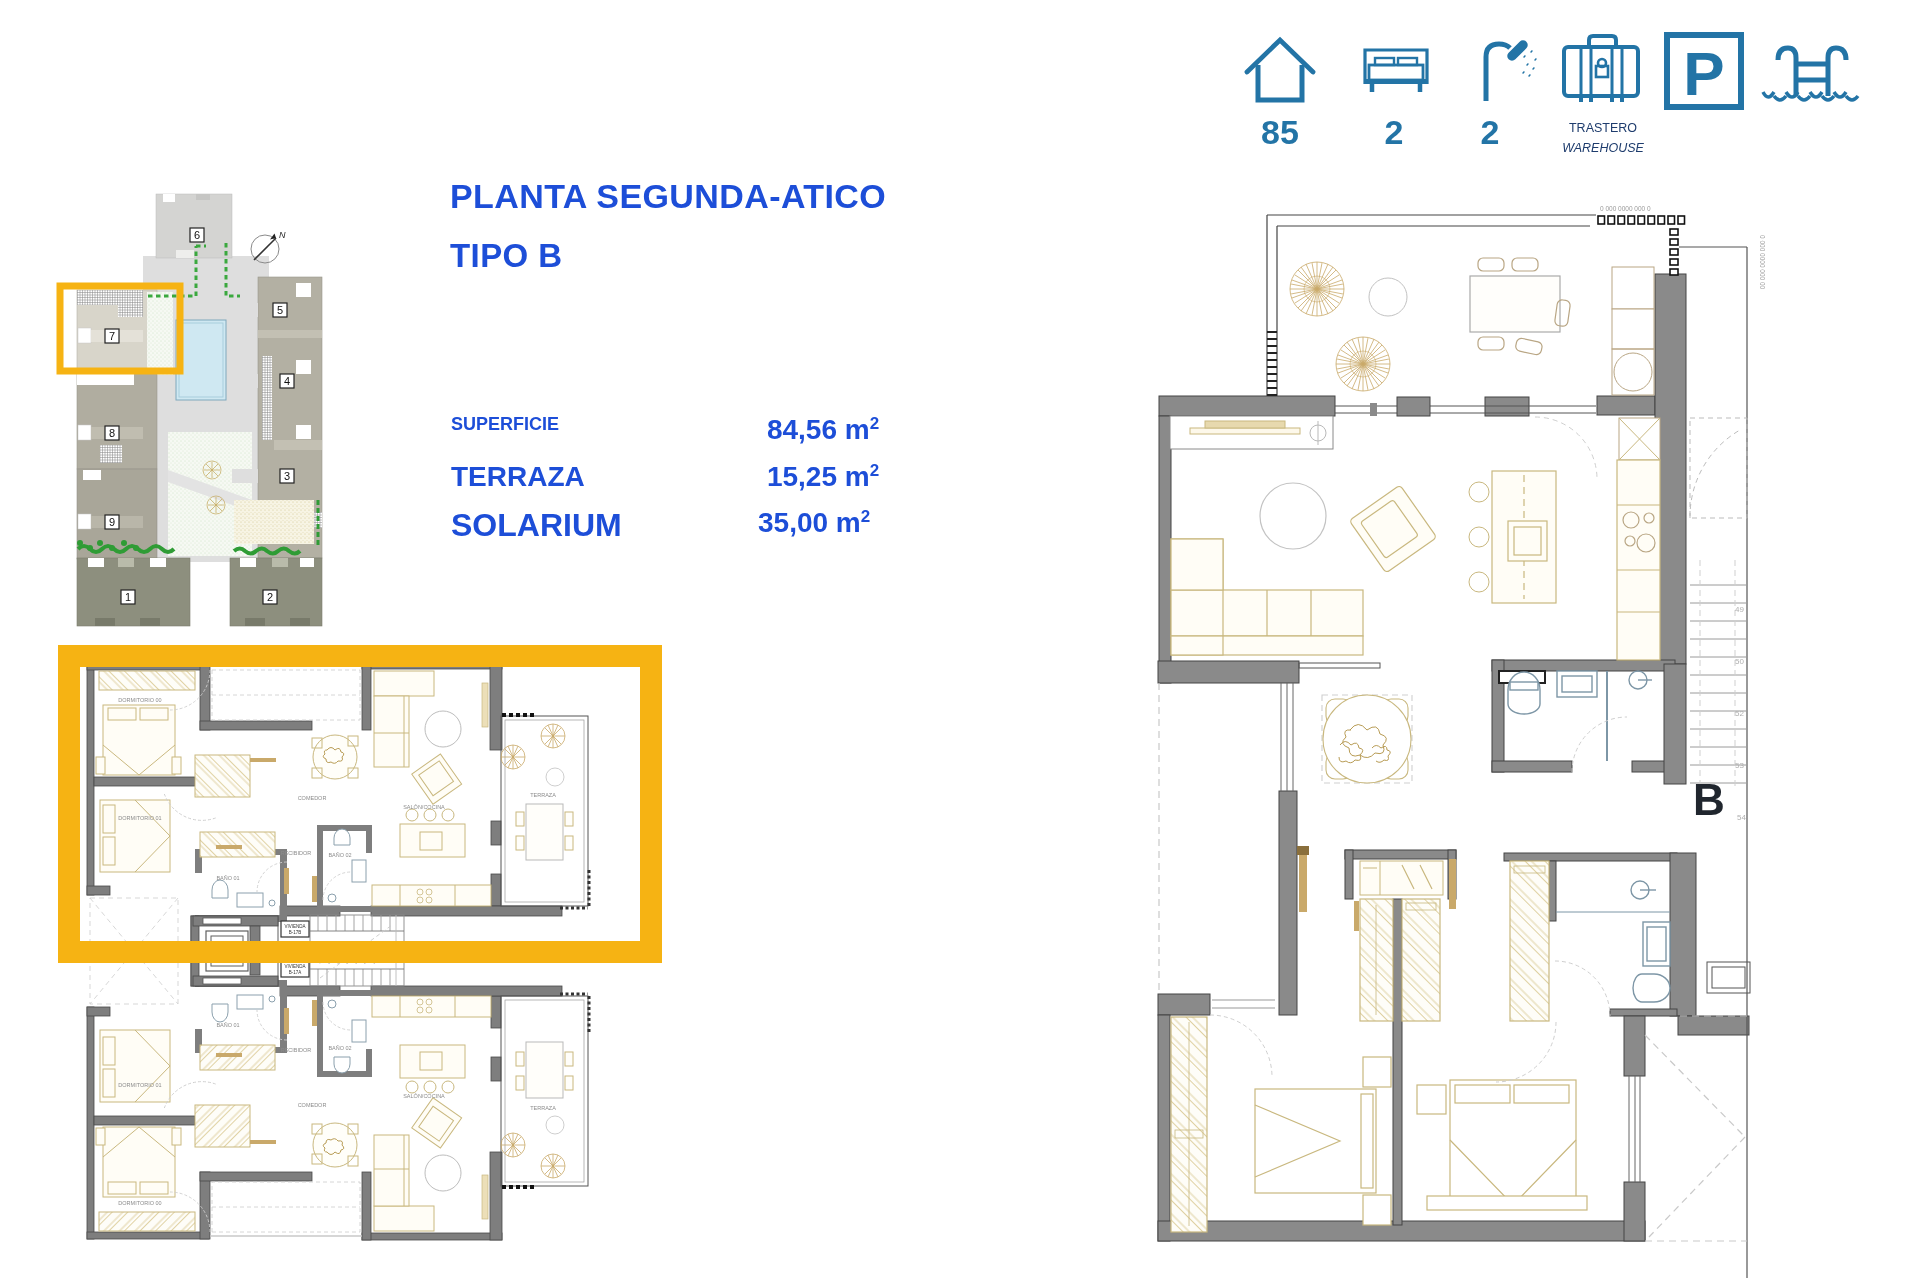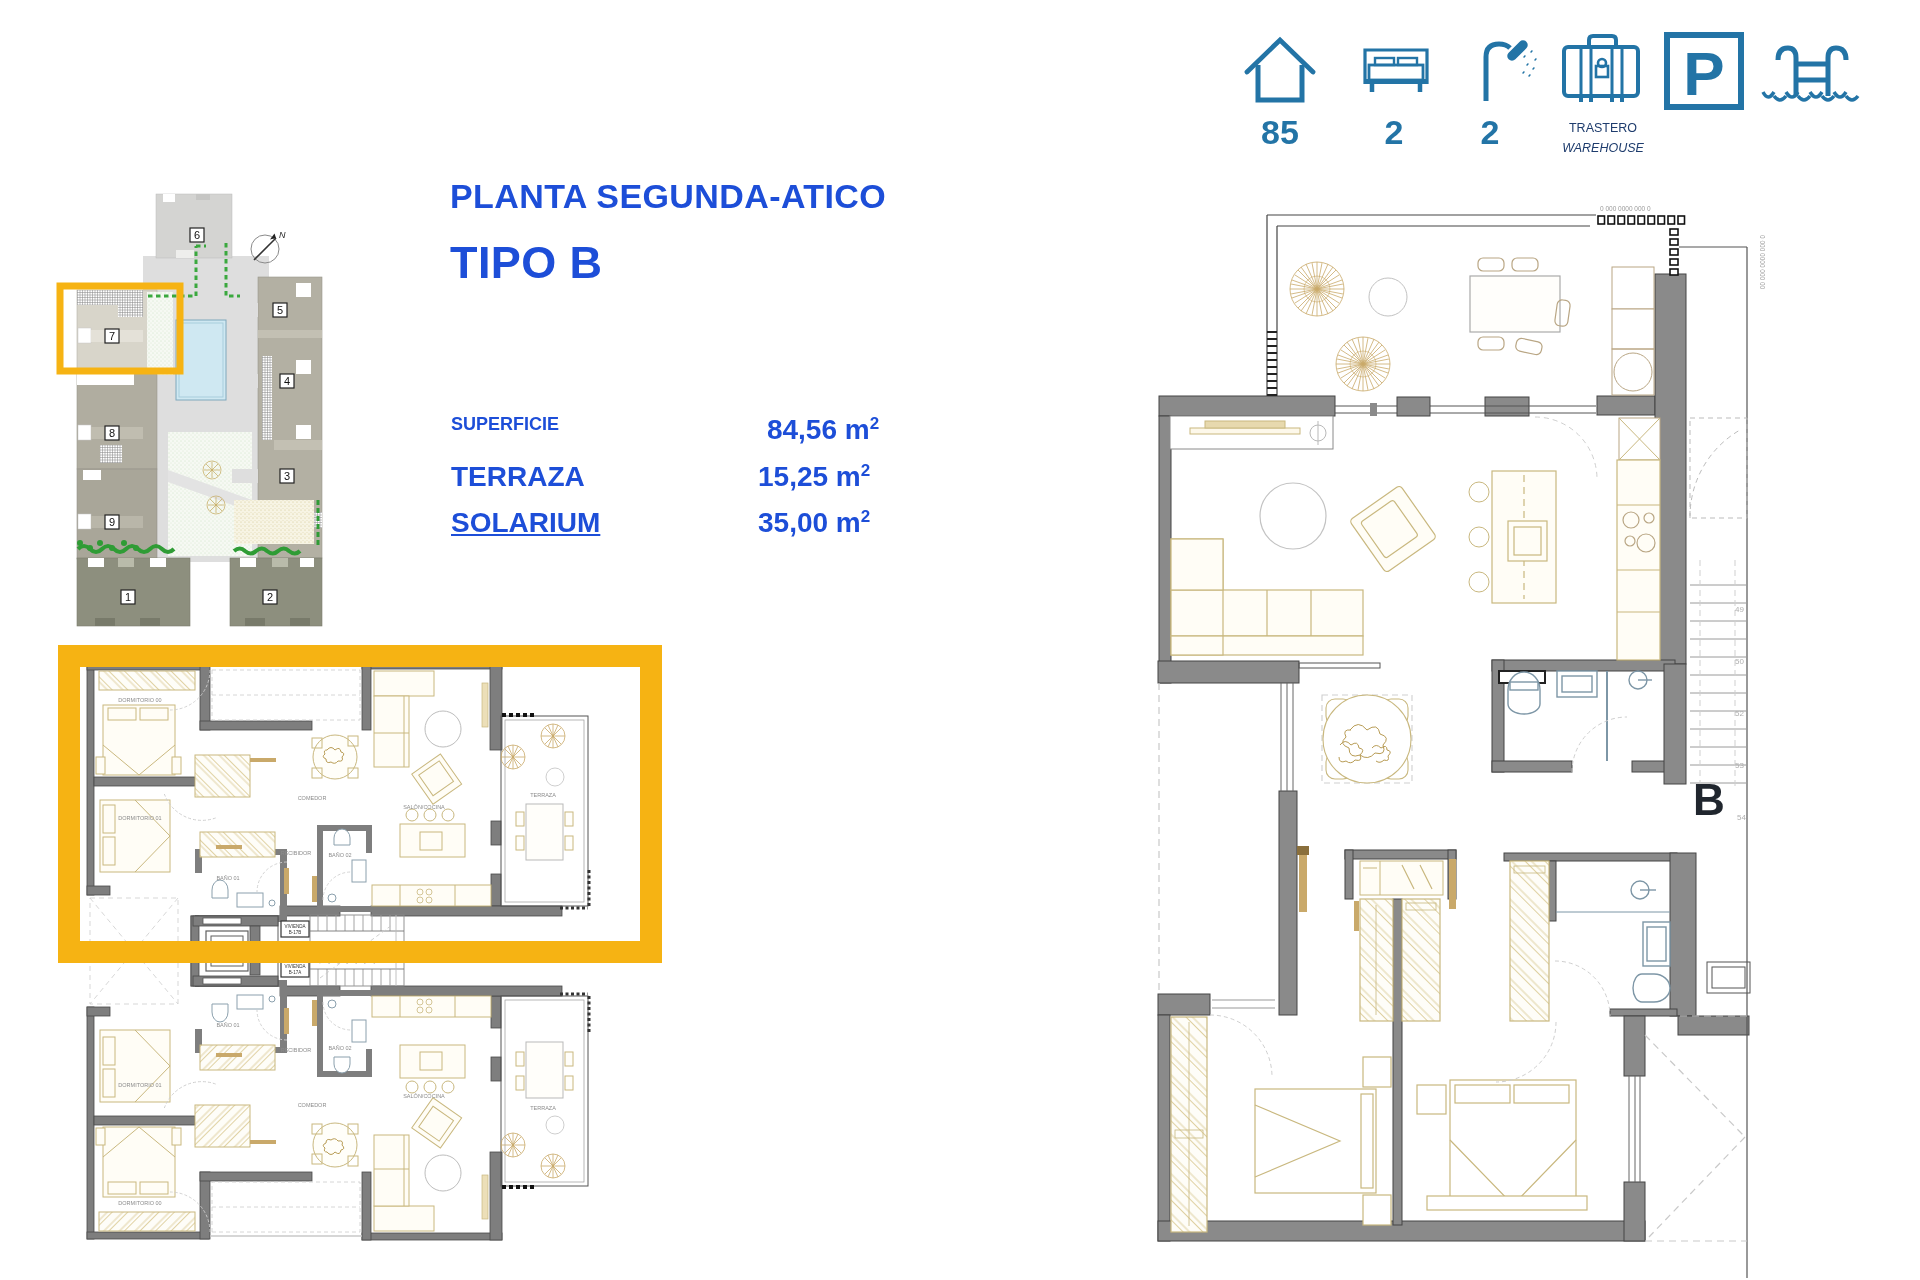--- a/index.html
+++ b/index.html
@@ -7,29 +7,29 @@
         font-family:"Liberation Sans", sans-serif;}
   .abs{position:absolute;}
   .navy{color:#1d4ed8;font-weight:bold;}
 </style>
 </head>
 <body>
 <div id="page">
 
 <div class="abs navy" style="left:450px;top:177px;font-size:34px;letter-spacing:0.4px;">PLANTA SEGUNDA-ATICO</div>
 
-<div class="abs navy" style="left:450px;top:237px;font-size:45px;letter-spacing:0.4px;">TIPO B</div>
+<div class="abs navy" style="left:450px;top:237px;font-size:33px;letter-spacing:0.4px;">TIPO B</div>
 
 <div class="abs navy" style="left:451px;top:414px;font-size:18px;">SUPERFICIE</div>
 <div class="abs navy" style="left:758px;top:414px;width:130px;font-size:28px;text-align:center;">84,56 m<sup style="font-size:17px;">2</sup></div>
 
 <div class="abs navy" style="left:451px;top:461px;font-size:28px;">TERRAZA</div>
-<div class="abs navy" style="left:758px;top:461px;width:130px;font-size:28px;text-align:left;">15,25 m<sup style="font-size:17px;">2</sup></div>
-
-<div class="abs navy" style="left:451px;top:507px;font-size:28px;text-decoration:underline;">SOLARIUM</div>
+<div class="abs navy" style="left:758px;top:461px;width:130px;font-size:28px;text-align:center;">15,25 m<sup style="font-size:17px;">2</sup></div>
+
+<div class="abs navy" style="left:451px;top:507px;font-size:32px;">SOLARIUM</div>
 <div class="abs navy" style="left:758px;top:507px;width:130px;font-size:28px;">35,00 m<sup style="font-size:17px;">2</sup></div>
 
 <svg class="abs" style="left:1230px;top:20px;" width="660" height="150" viewBox="1230 20 660 150">
   <g fill="none" stroke="#2374a6" stroke-width="5">
 
     <g>
       <path d="M1247 72 L1280 40 L1313 72" stroke-width="4.8" stroke-linecap="round"></path>
       <path d="M1258 65 L1258 100 L1302 100 L1302 65" stroke-width="5"></path>
     </g>
 

